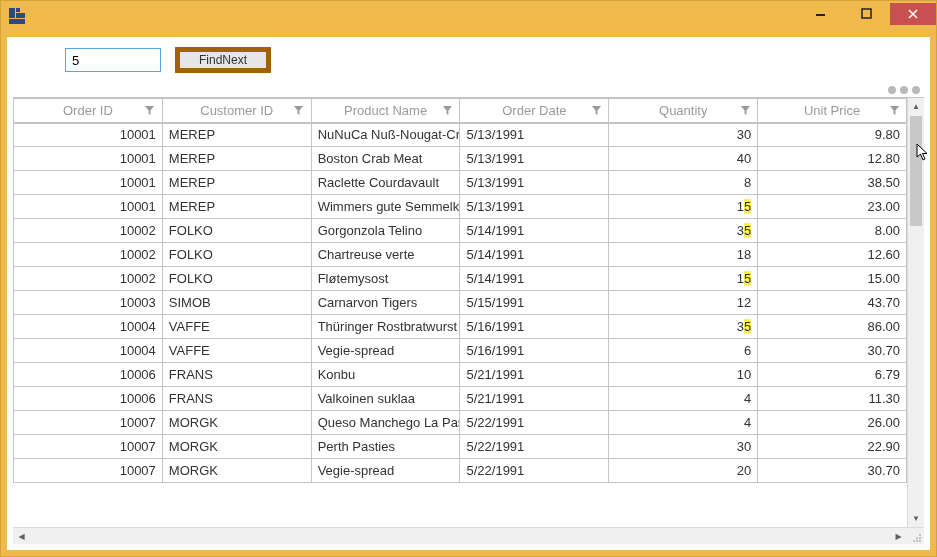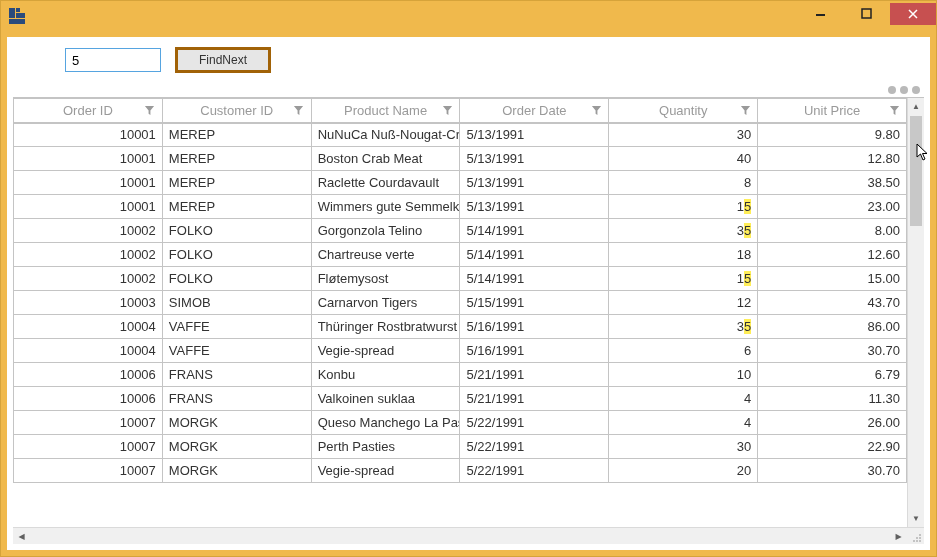--- a/index.html
+++ b/index.html
@@ -88,21 +88,21 @@
     border: 1px solid #56a4e0;
     padding: 0 6px;
     font-family: inherit;
     font-size: 13px;
     outline: none;
   }
   .find-btn {
     height: 26px;
     width: 96px;
     background: #e6e6e6;
-    border: 3px solid #a16207;
+    border: 5px solid #a16207;
     font-family: inherit;
     font-size: 12px;
     color: #333;
     cursor: pointer;
   }
 
   
   .grid-wrap {
     flex: 1 1 auto;
     position: relative;

